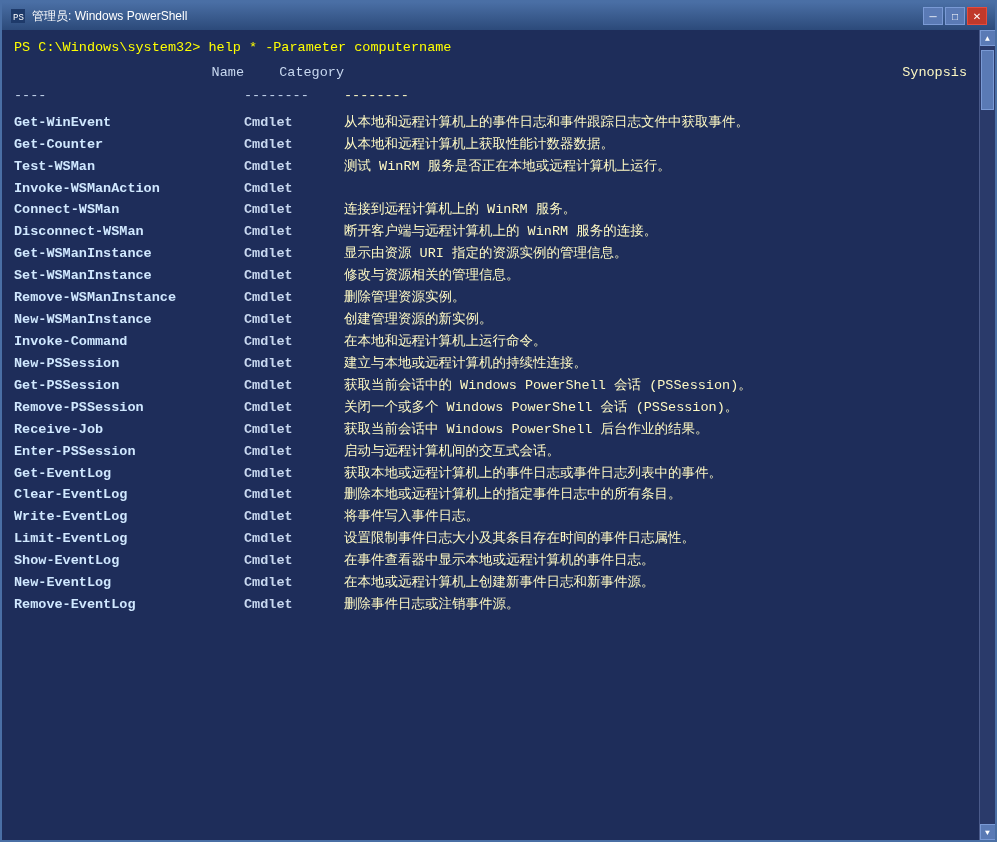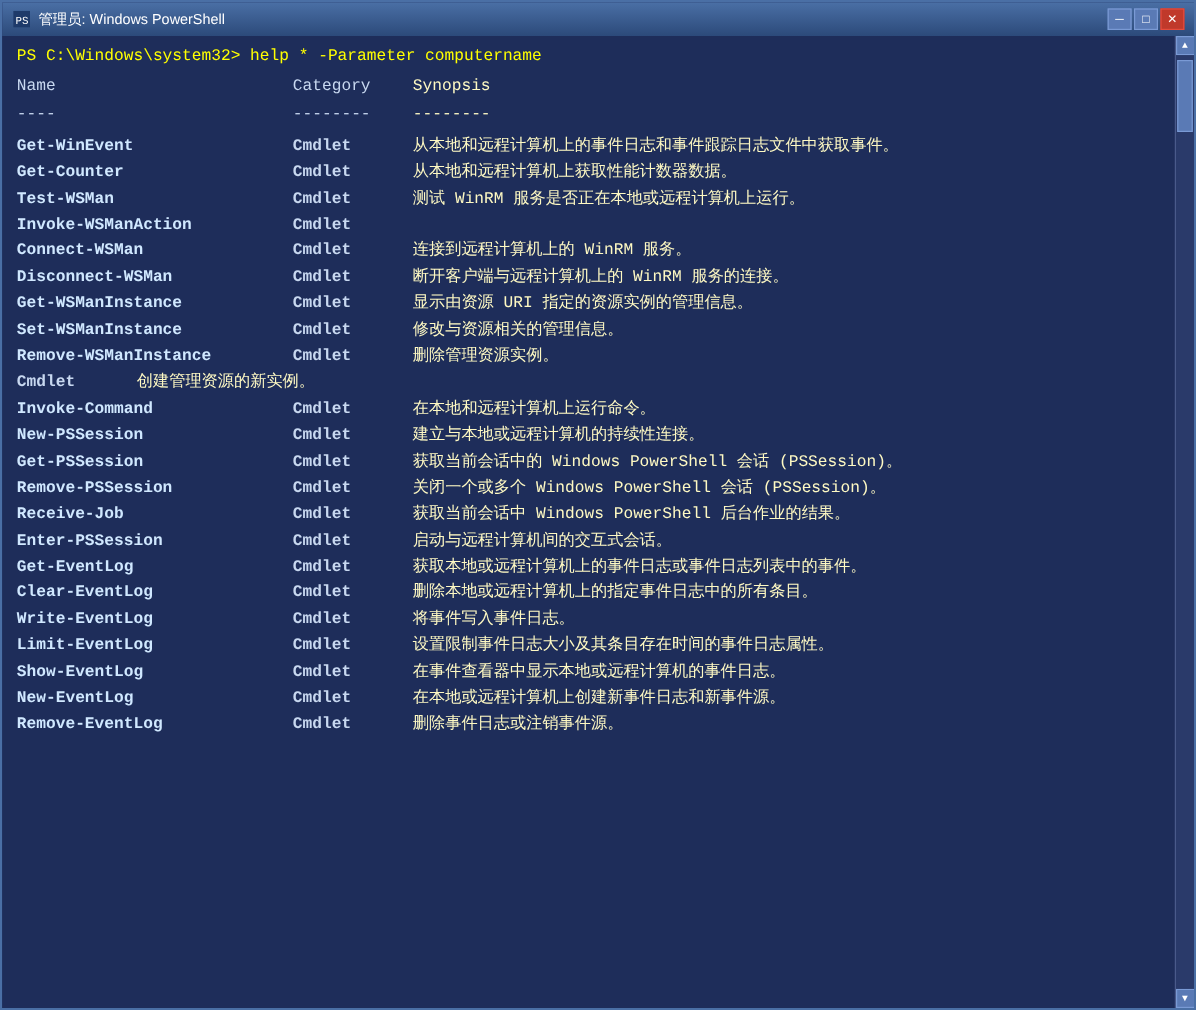--- a/index.html
+++ b/index.html
@@ -127,20 +127,21 @@
       border: 1px solid #7a9ad5;
     }
     .prompt-line {
       color: #ffff00;
       margin-bottom: 4px;
     }
     .header-row {
       display: flex;
       color: #c8d8f0;
       margin-bottom: 2px;
+      text-align: right;
     }
     .separator-row {
       display: flex;
       color: #c8d8f0;
       margin-bottom: 6px;
     }
     .data-row {
       display: flex;
       margin-bottom: 1px;
     }
@@ -240,20 +241,21 @@
             <span class="col-name name-bold">Set-WSManInstance</span>
             <span class="col-category cat-bold">Cmdlet</span>
             <span class="col-synopsis">修改与资源相关的管理信息。</span>
           </div>
           <div class="data-row">
             <span class="col-name name-bold">Remove-WSManInstance</span>
             <span class="col-category cat-bold">Cmdlet</span>
             <span class="col-synopsis">删除管理资源实例。</span>
           </div>
           <div class="data-row">
+            <span class="col-name name-bold">New-WSManInstance</span>
             <span class="col-category cat-bold">Cmdlet</span>
             <span class="col-synopsis">创建管理资源的新实例。</span>
           </div>
           <div class="data-row">
             <span class="col-name name-bold">Invoke-Command</span>
             <span class="col-category cat-bold">Cmdlet</span>
             <span class="col-synopsis">在本地和远程计算机上运行命令。</span>
           </div>
           <div class="data-row">
             <span class="col-name name-bold">New-PSSession</span>

